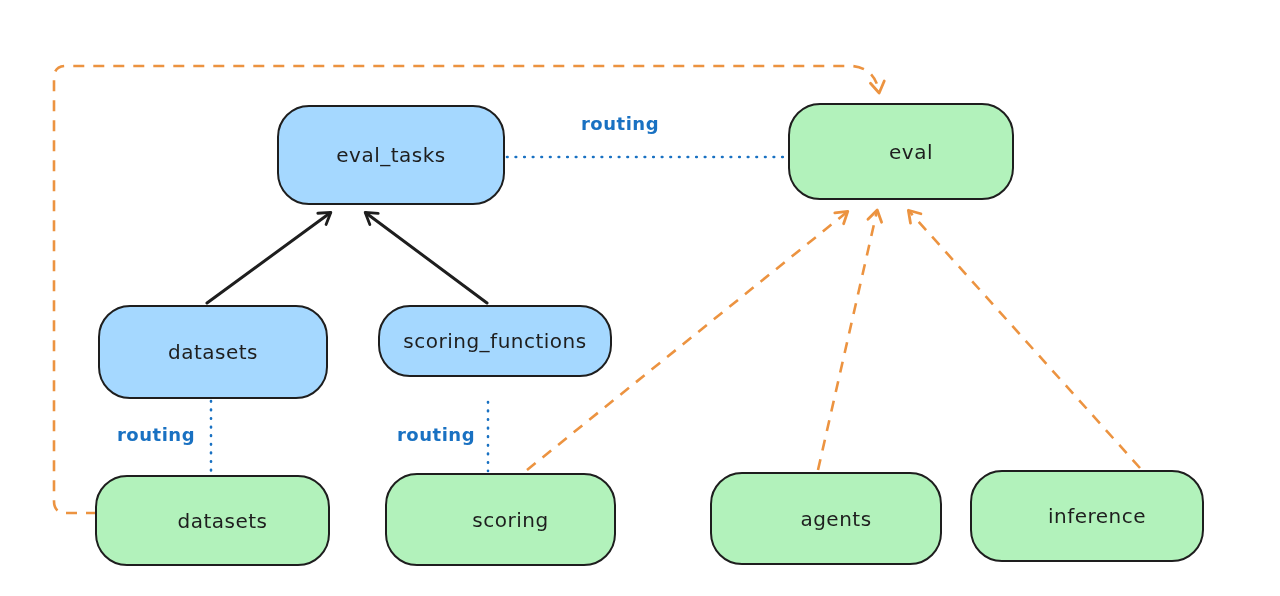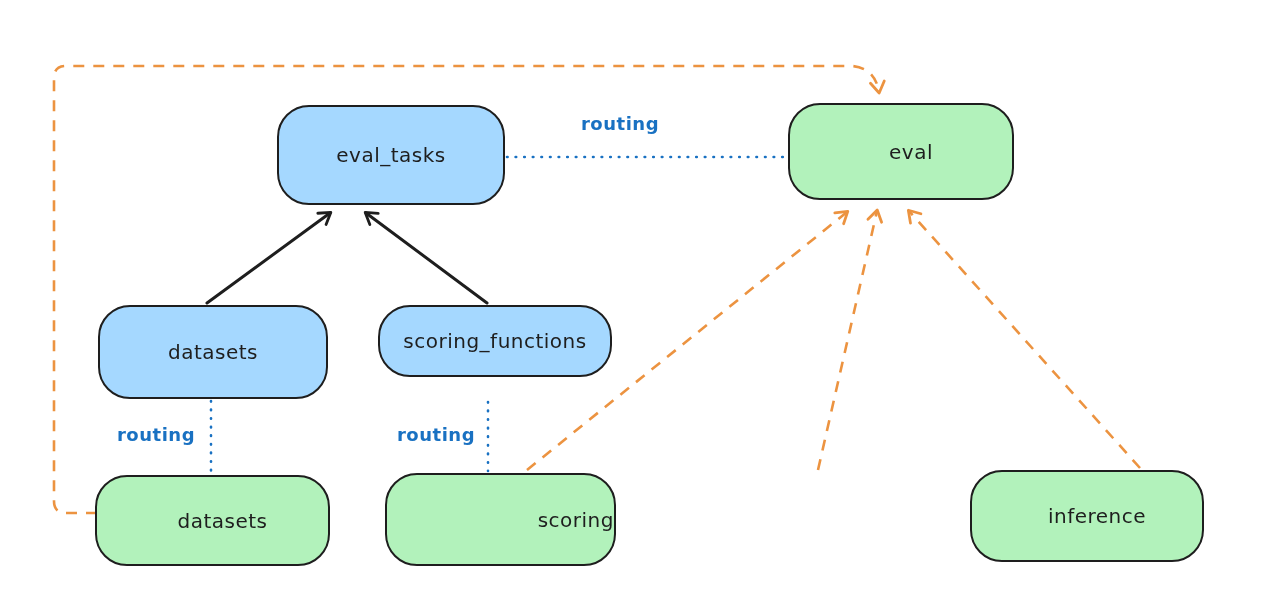--- a/index.html
+++ b/index.html
@@ -37,21 +37,21 @@
     letter-spacing: 0.5px;
   }
   .node.blue  { background: var(--blue-fill, #a5d8ff); }
   .node.green { background: var(--green-fill, #b2f2bb); padding-left: 20px; }
 
   .node-eval-tasks        { left: 233px; top: 105px; width: 228px; height: 100px; margin-left: 44px; }
   .node-eval              { left: 788px; top: 103px; width: 226px; height:  97px; }
   .node-datasets          { left:  98px; top: 305px; width: 230px; height:  94px; }
   .node-scoring-functions { left: 378px; top: 305px; width: 234px; height:  72px; }
   .node-datasetio         { left:  95px; top: 475px; width: 235px; height:  91px; }
-  .node-scoring           { left: 385px; top: 473px; width: 231px; height:  93px; justify-content: flex-end; }
+  .node-scoring           { left: 385px; top: 473px; width: 231px; height:  93px; }
   .node-agents            { left: 710px; top: 472px; width: 232px; height:  93px; }
   .node-inference         { left: 970px; top: 470px; width: 234px; height:  92px; }
 
   .edge-label {
     position: absolute;
     color: var(--routing-color, #1971c2);
     font-size: 18px;
     font-weight: bold;
     letter-spacing: 0.5px;
     text-align: center;
@@ -100,20 +100,23 @@
   </div>
   <div class="node blue node-scoring-functions">
     <span>scoring_functions</span>
   </div>
   <div class="node green node-datasetio">
     <span>datasets</span>
   </div>
   <div class="node green node-scoring">
     <span>scoring</span>
   </div>
+  <div class="node green node-agents">
+    <span>agents</span>
+  </div>
   <div class="node green node-inference">
     <span>inference</span>
   </div>
 
   <div class="edge-label label-routing-top">routing</div>
   <div class="edge-label label-routing-datasets">routing</div>
   <div class="edge-label label-routing-scoring">routing</div>
 
 </div>
 

